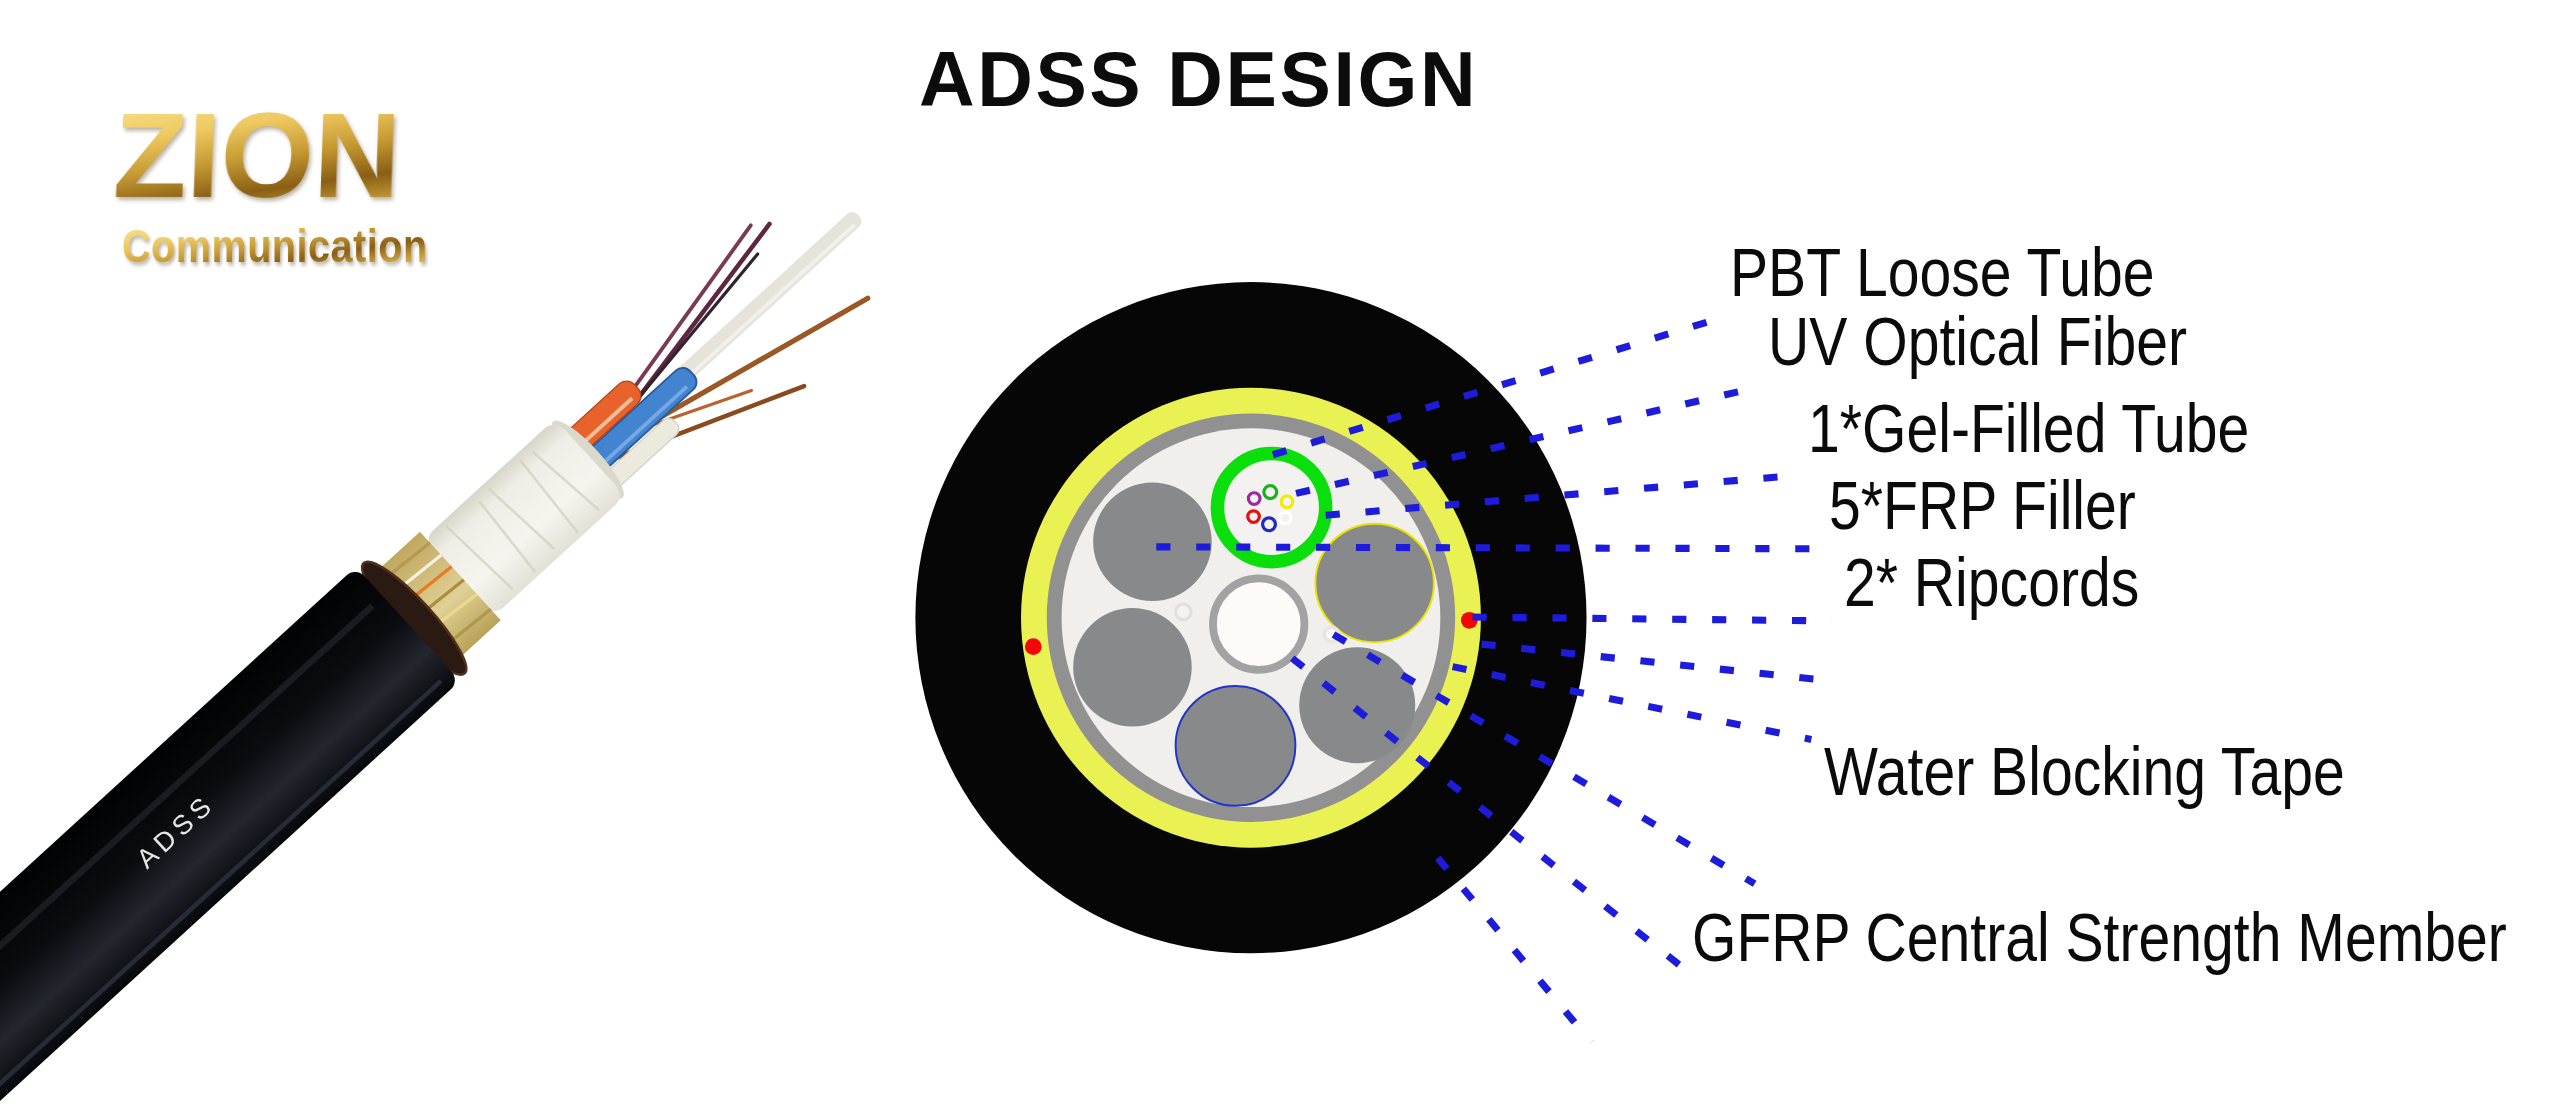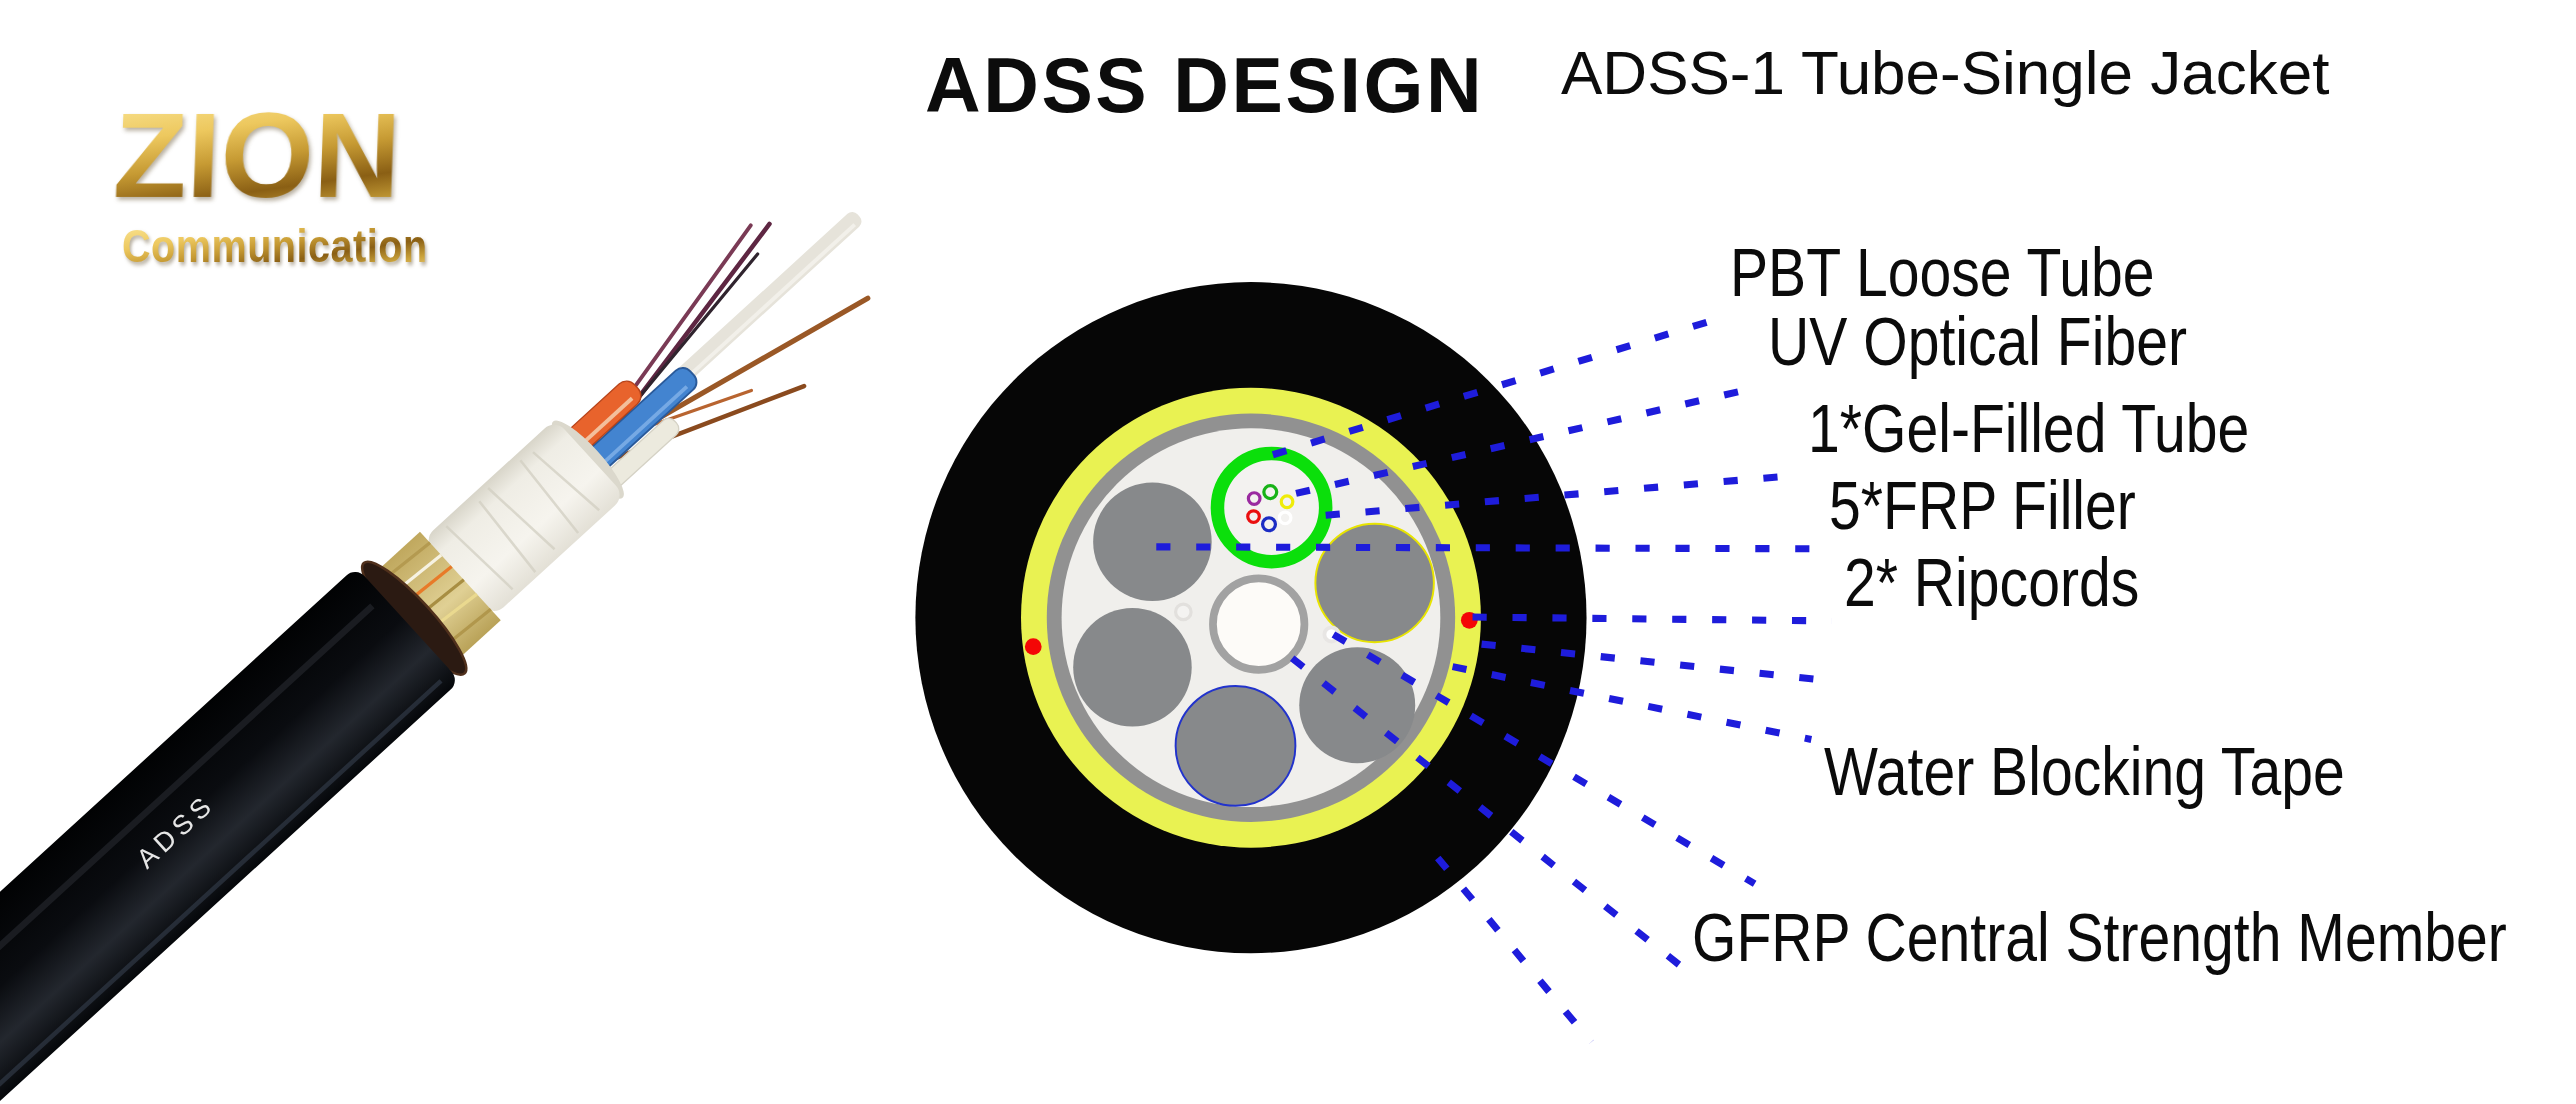--- a/index.html
+++ b/index.html
@@ -11,21 +11,21 @@
   .logo{position:absolute;left:116px;top:95px;}
   .gold{background:linear-gradient(172deg,#f9e290 4%,#edc85e 28%,#c69a33 48%,#8a5f14 68%,#caa23a 86%,#e8c878 100%);
         -webkit-background-clip:text;background-clip:text;color:transparent;
         filter:drop-shadow(2.6px 3.2px 1.9px rgba(70,50,10,0.38));}
   .logo-brand{font-size:120px;font-weight:bold;line-height:1;letter-spacing:0px;
               transform:skewX(-2deg);transform-origin:0 0;white-space:nowrap;}
   .logo-sub{font-size:46px;font-weight:bold;line-height:1;margin-top:7.7px;margin-left:6.4px;
             transform:scaleX(0.86);transform-origin:0 0;white-space:nowrap;letter-spacing:0.6px;}
 
   
-  .title{position:absolute;left:916px;top:32px;margin:9px;font-size:77px;font-weight:bold;
+  .title{position:absolute;left:916px;top:32px;margin:3px;font-size:77px;font-weight:bold;
          letter-spacing:2.6px;color:#0c0c0c;white-space:nowrap;}
   .subtitle{position:absolute;left:1561px;top:37px;font-size:62px;font-weight:normal;
             color:#0c0c0c;white-space:nowrap;}
 
   
   .dlabel{position:absolute;font-size:68px;line-height:1.06;color:#0b0b0b;white-space:nowrap;}
   .cond{display:inline-block;transform:scaleX(0.84);transform-origin:0 50%;}
 </style>
 </head>
 <body>
@@ -153,21 +153,20 @@
       <line x1="2232" y1="1332" x2="2470" y2="1618"></line>
     </g>
   </svg>
 
   <div class="logo">
     <div class="logo-brand gold">ZION</div>
     <div class="logo-sub gold">Communication</div>
   </div>
 
   <h1 class="title">ADSS DESIGN</h1>
-  <div class="subtitle">ADSS-1 Tube-Single Jacket</div>
 
   <div class="dlabel" style="left:1768px;top:305px">
     <span class="cond">UV Optical Fiber</span>
   </div>
   <div class="dlabel" style="left:1730px;top:236px">
     <span class="cond">PBT Loose Tube</span>
   </div>
   <div class="dlabel" style="left:1808px;top:392px">
     <span class="cond">1*Gel-Filled Tube</span>
   </div>

